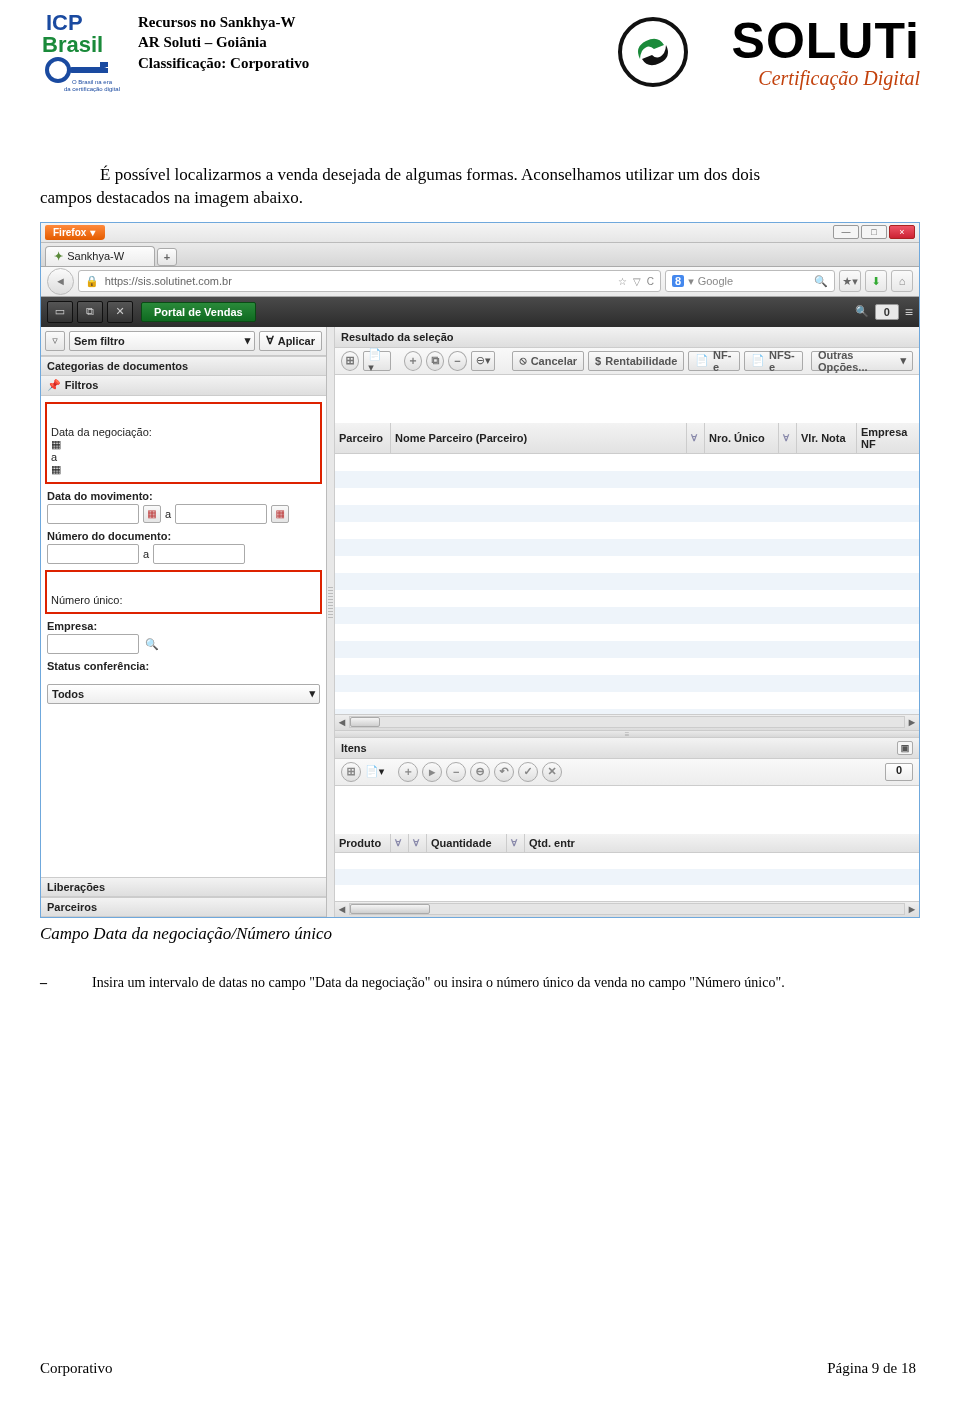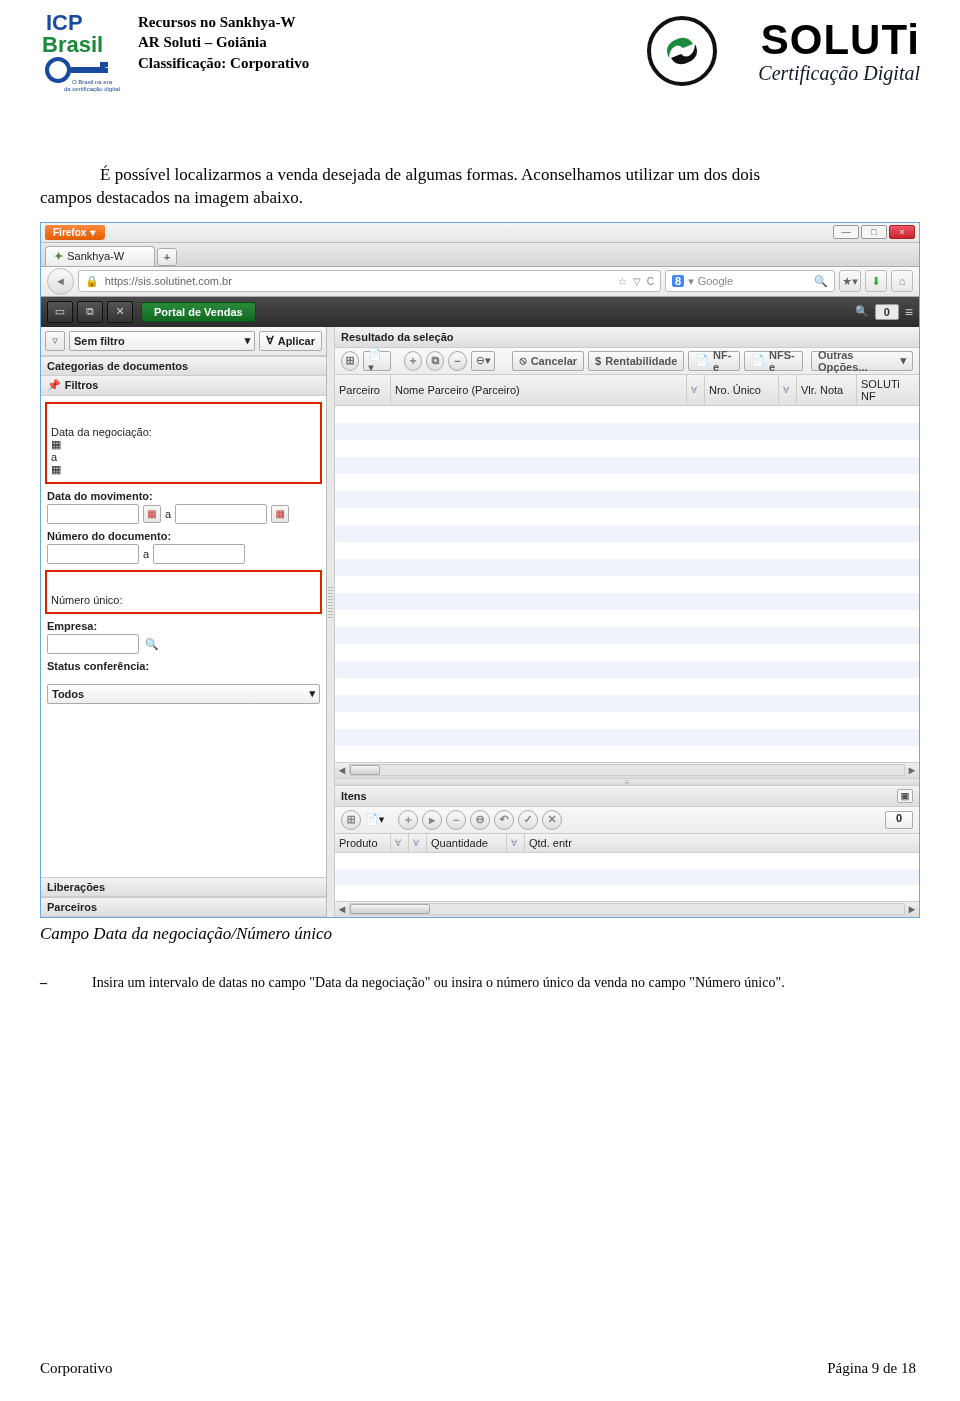--- a/index.html
+++ b/index.html
@@ -43,30 +43,30 @@
     border: 4px solid #111;
     border-radius: 50%;
     position: relative;
     display:flex; align-items:center; justify-content:center;
   }
   .soluti-logo .mark svg { width: 46px; height:46px; }
   .soluti-logo .text-block { text-align:right; }
   .soluti-logo .brand {
     font-family: Arial, sans-serif;
     font-weight: 900;
-    font-size: 42px;
+    font-size: 50px;
     letter-spacing: 1px;
     line-height: 1;
     margin-left: 36px;
   }
   .soluti-logo .tag {
     font-family: "Times New Roman", serif;
     font-style: italic;
     font-size: 20px;
-    color:#0f172a;
+    color:#c2410c;
     line-height:1;
     margin-top:2px;
   }
 
   .body-text {
     margin: 70px 0 12px 0;
     font-size: 17px;
     line-height: 1.35;
     text-align: justify;
   }
@@ -288,21 +288,21 @@
   }
   .r-tool .round {
     width:20px;height:20px;border:1px solid #aaa;border-radius:50%;
     background:linear-gradient(#fafafa,#e0e0e0);
     display:flex;align-items:center;justify-content:center;color:#777;font-weight:bold;
   }
   .r-tool .lbl { gap:4px; font-weight:bold; padding:0 6px;}
   .r-tool .spacer { flex:1; }
   .grid-head {
     display:flex; background:linear-gradient(#f3f3f3,#e2e2e2);
-    border-bottom:1px solid #ccc; font-weight:normal;
+    border-bottom:1px solid #ccc; font-weight:bold;margin-top:48px;
   }
   .grid-head .gh {
     border-right:1px solid #ccc; padding:3px 4px; display:flex; align-items:center; gap:2px;
   }
   .gh-filter { color:#88a; font-size:9px; }
   .stripes {
     flex:1; background: repeating-linear-gradient(#fff,#fff 17px,#eef4fa 17px,#eef4fa 34px);
     min-height:0;
   }
   .hscroll {
@@ -584,21 +584,21 @@
           <div class="gh" style="width:18px">
               <span class="gh-filter">∀</span>
             </div>
           <div class="gh" style="width:74px">
             <span>Nro. Único</span>
           </div>
           <div class="gh" style="width:18px">
               <span class="gh-filter">∀</span>
             </div>
           <div class="gh" style="width:60px">Vlr. Nota</div>
-          <div class="gh" style="width:62px;border-right:none">SOLUTi NF</div>
+          <div class="gh" style="width:62px;border-right:none">Empresa NF</div>
         </div>
         <div class="stripes"></div>
         <div class="hscroll">
           <div class="tr">◄</div>
           <div class="track">
               <div class="thumb"></div>
             </div>
           <div class="tr">►</div>
         </div>
         <div class="hsplit"></div>

